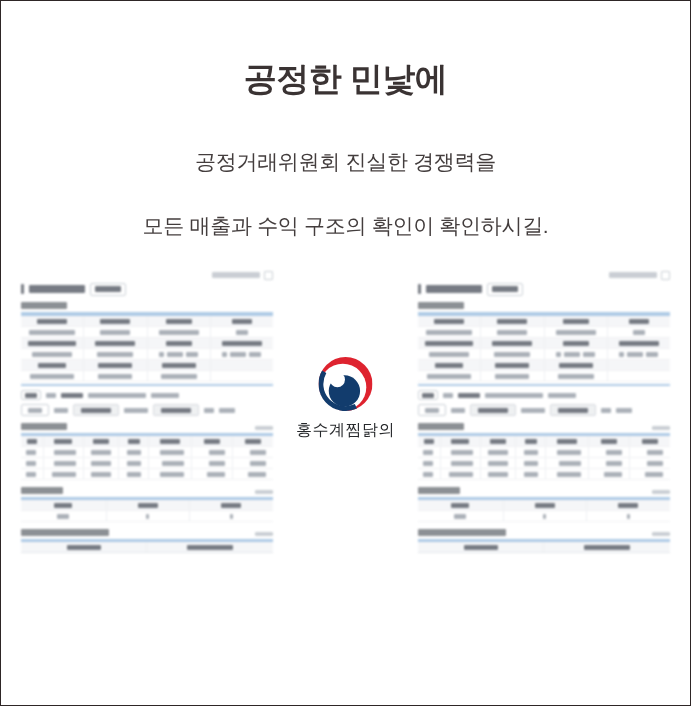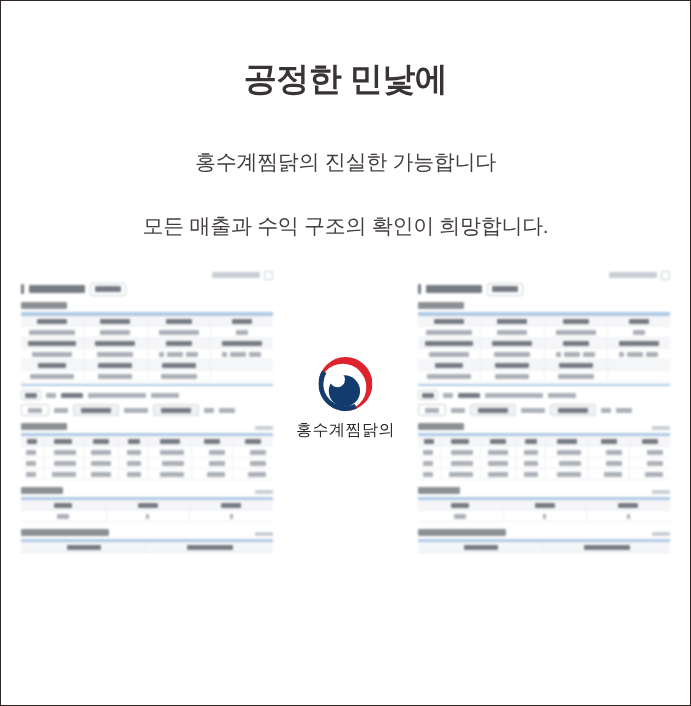--- a/index.html
+++ b/index.html
@@ -88,25 +88,25 @@
 </head>
 <body>
 
 <div class="canvas">
 
   <h1 class="hero-title">
     <span>공정한 민낯에</span>
   </h1>
 
   <p class="hero-p intro">
-    <span>홍수계찜닭의 진실한 가능합니다</span>
+    <span>공정거래위원회 진실한 경쟁력을</span>
   </p>
 
   <p class="hero-p disclosure">
-    <span>모든 매출과 수익 구조의 확인이 희망합니다.</span>
+    <span>모든 매출과 수익 구조의 확인이 확인하시길.</span>
   </p>
 
   <div class="docs-row">
 
     <div class="doc">
         <div class="dt-toolbar">
           <div class="bar tn-l" style="width: 48px; height: 6px;"></div>
           <div class="icon-box"></div>
         </div>
         <div class="dt-heading">

